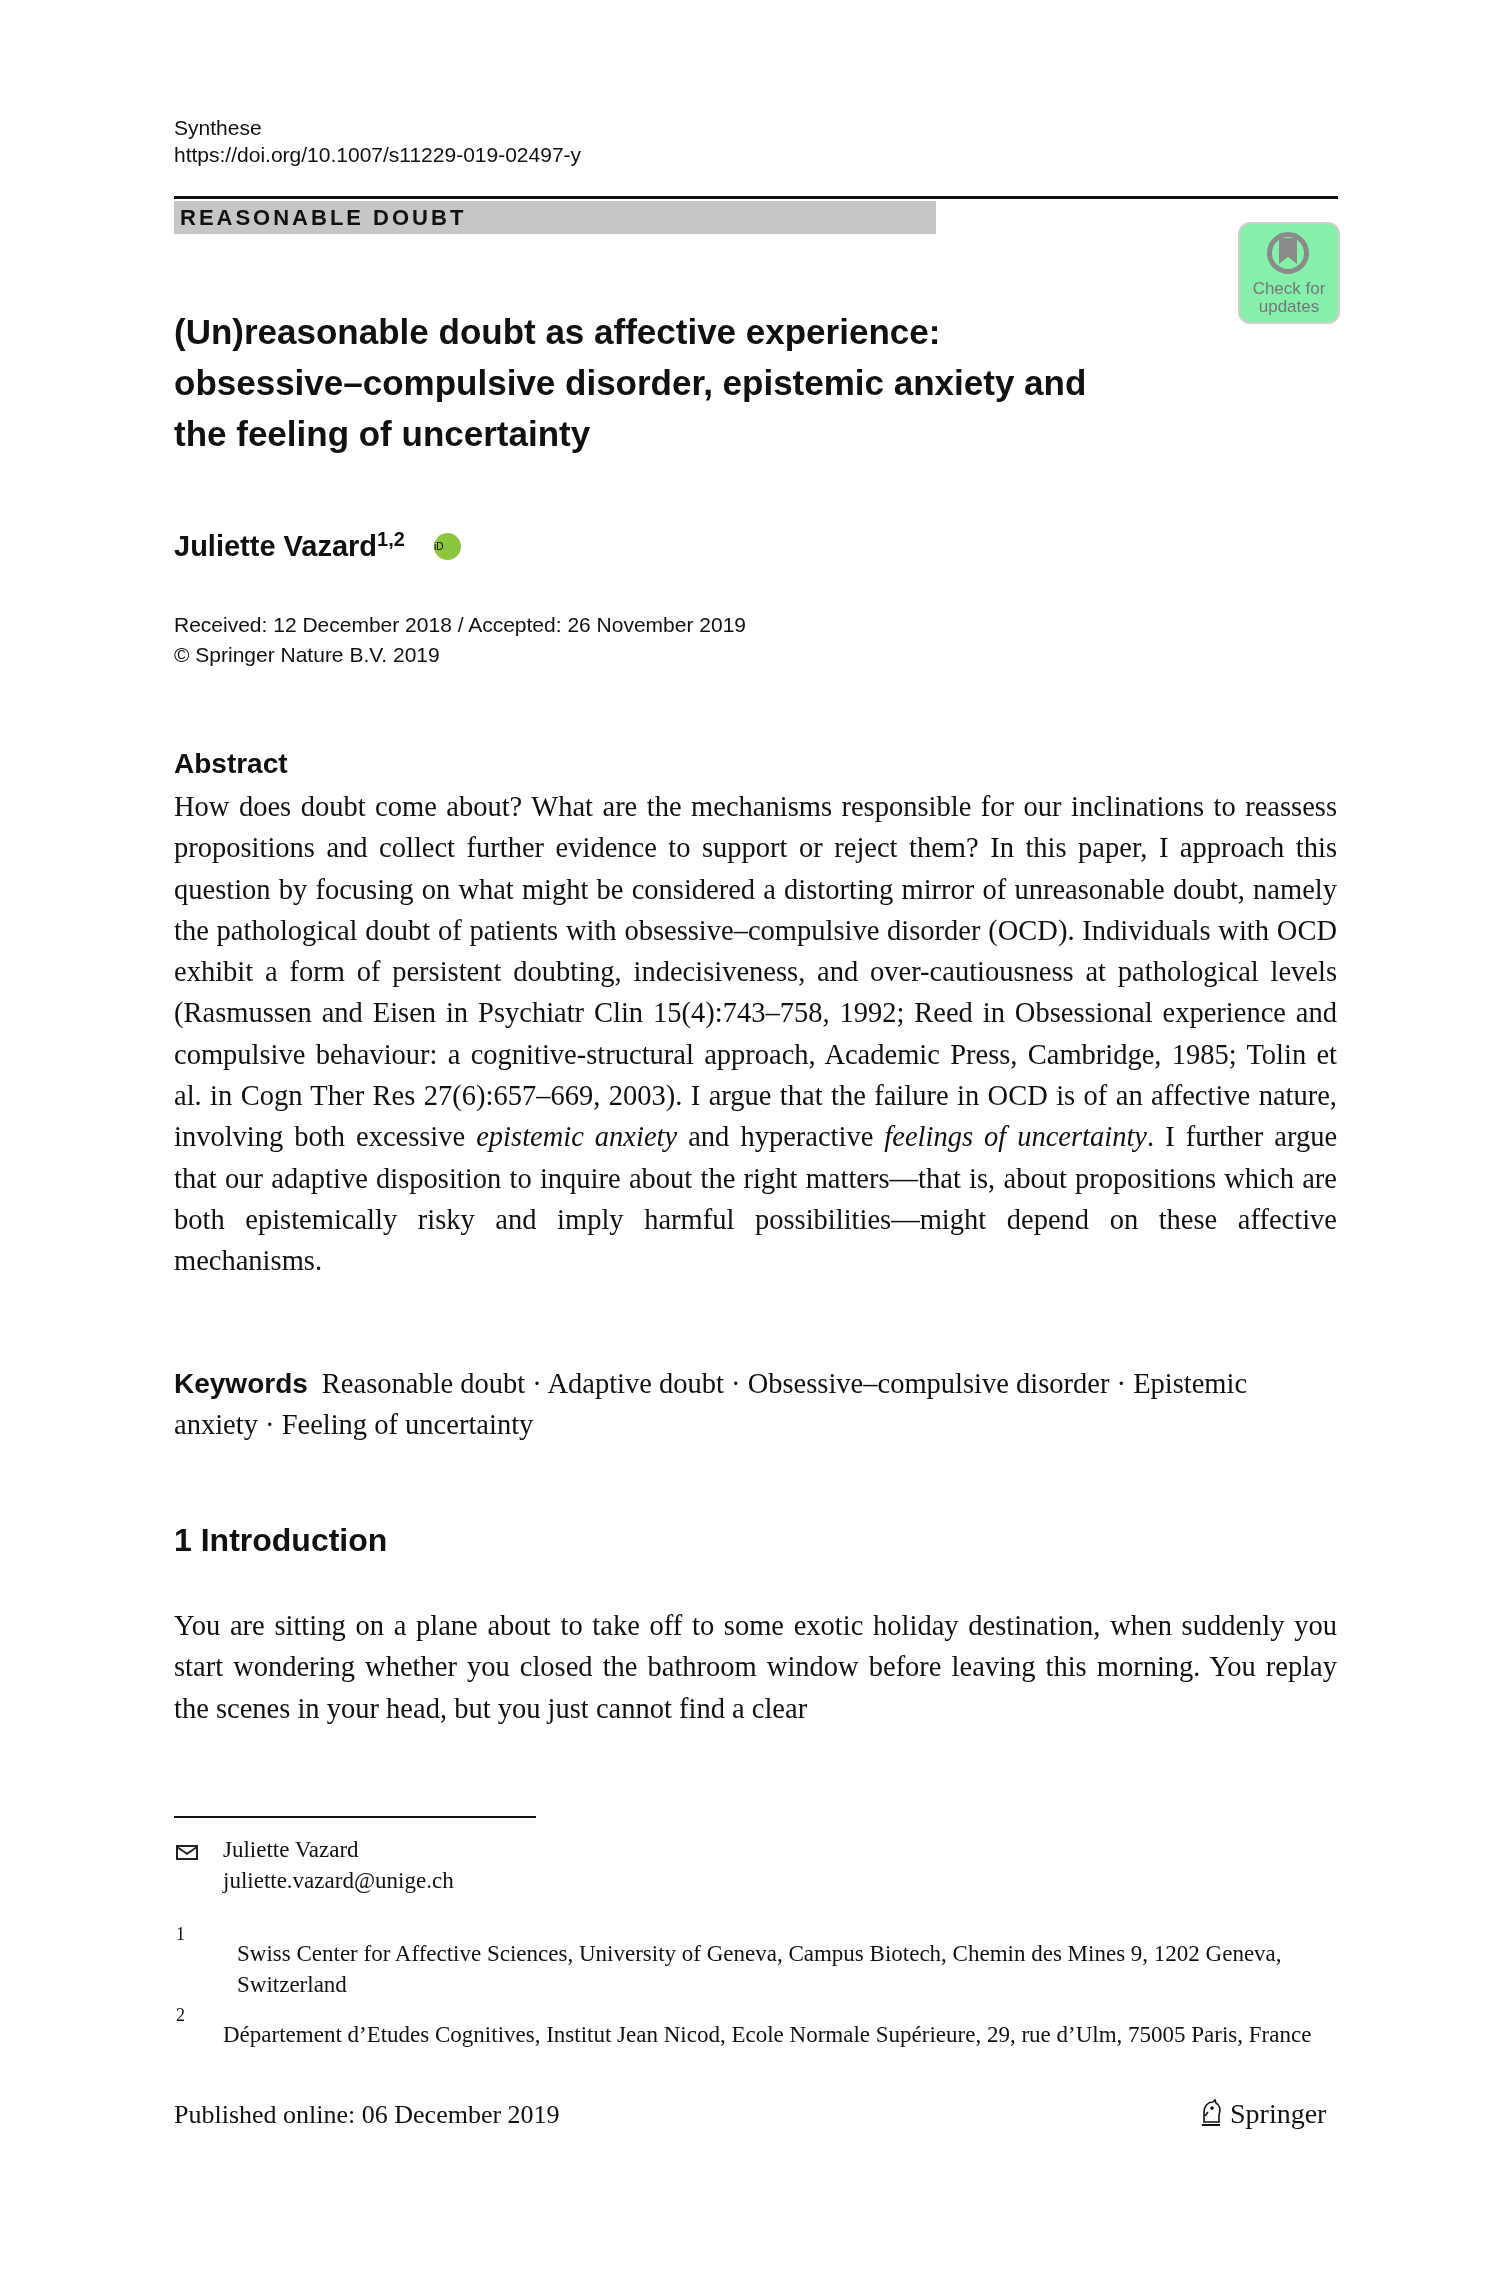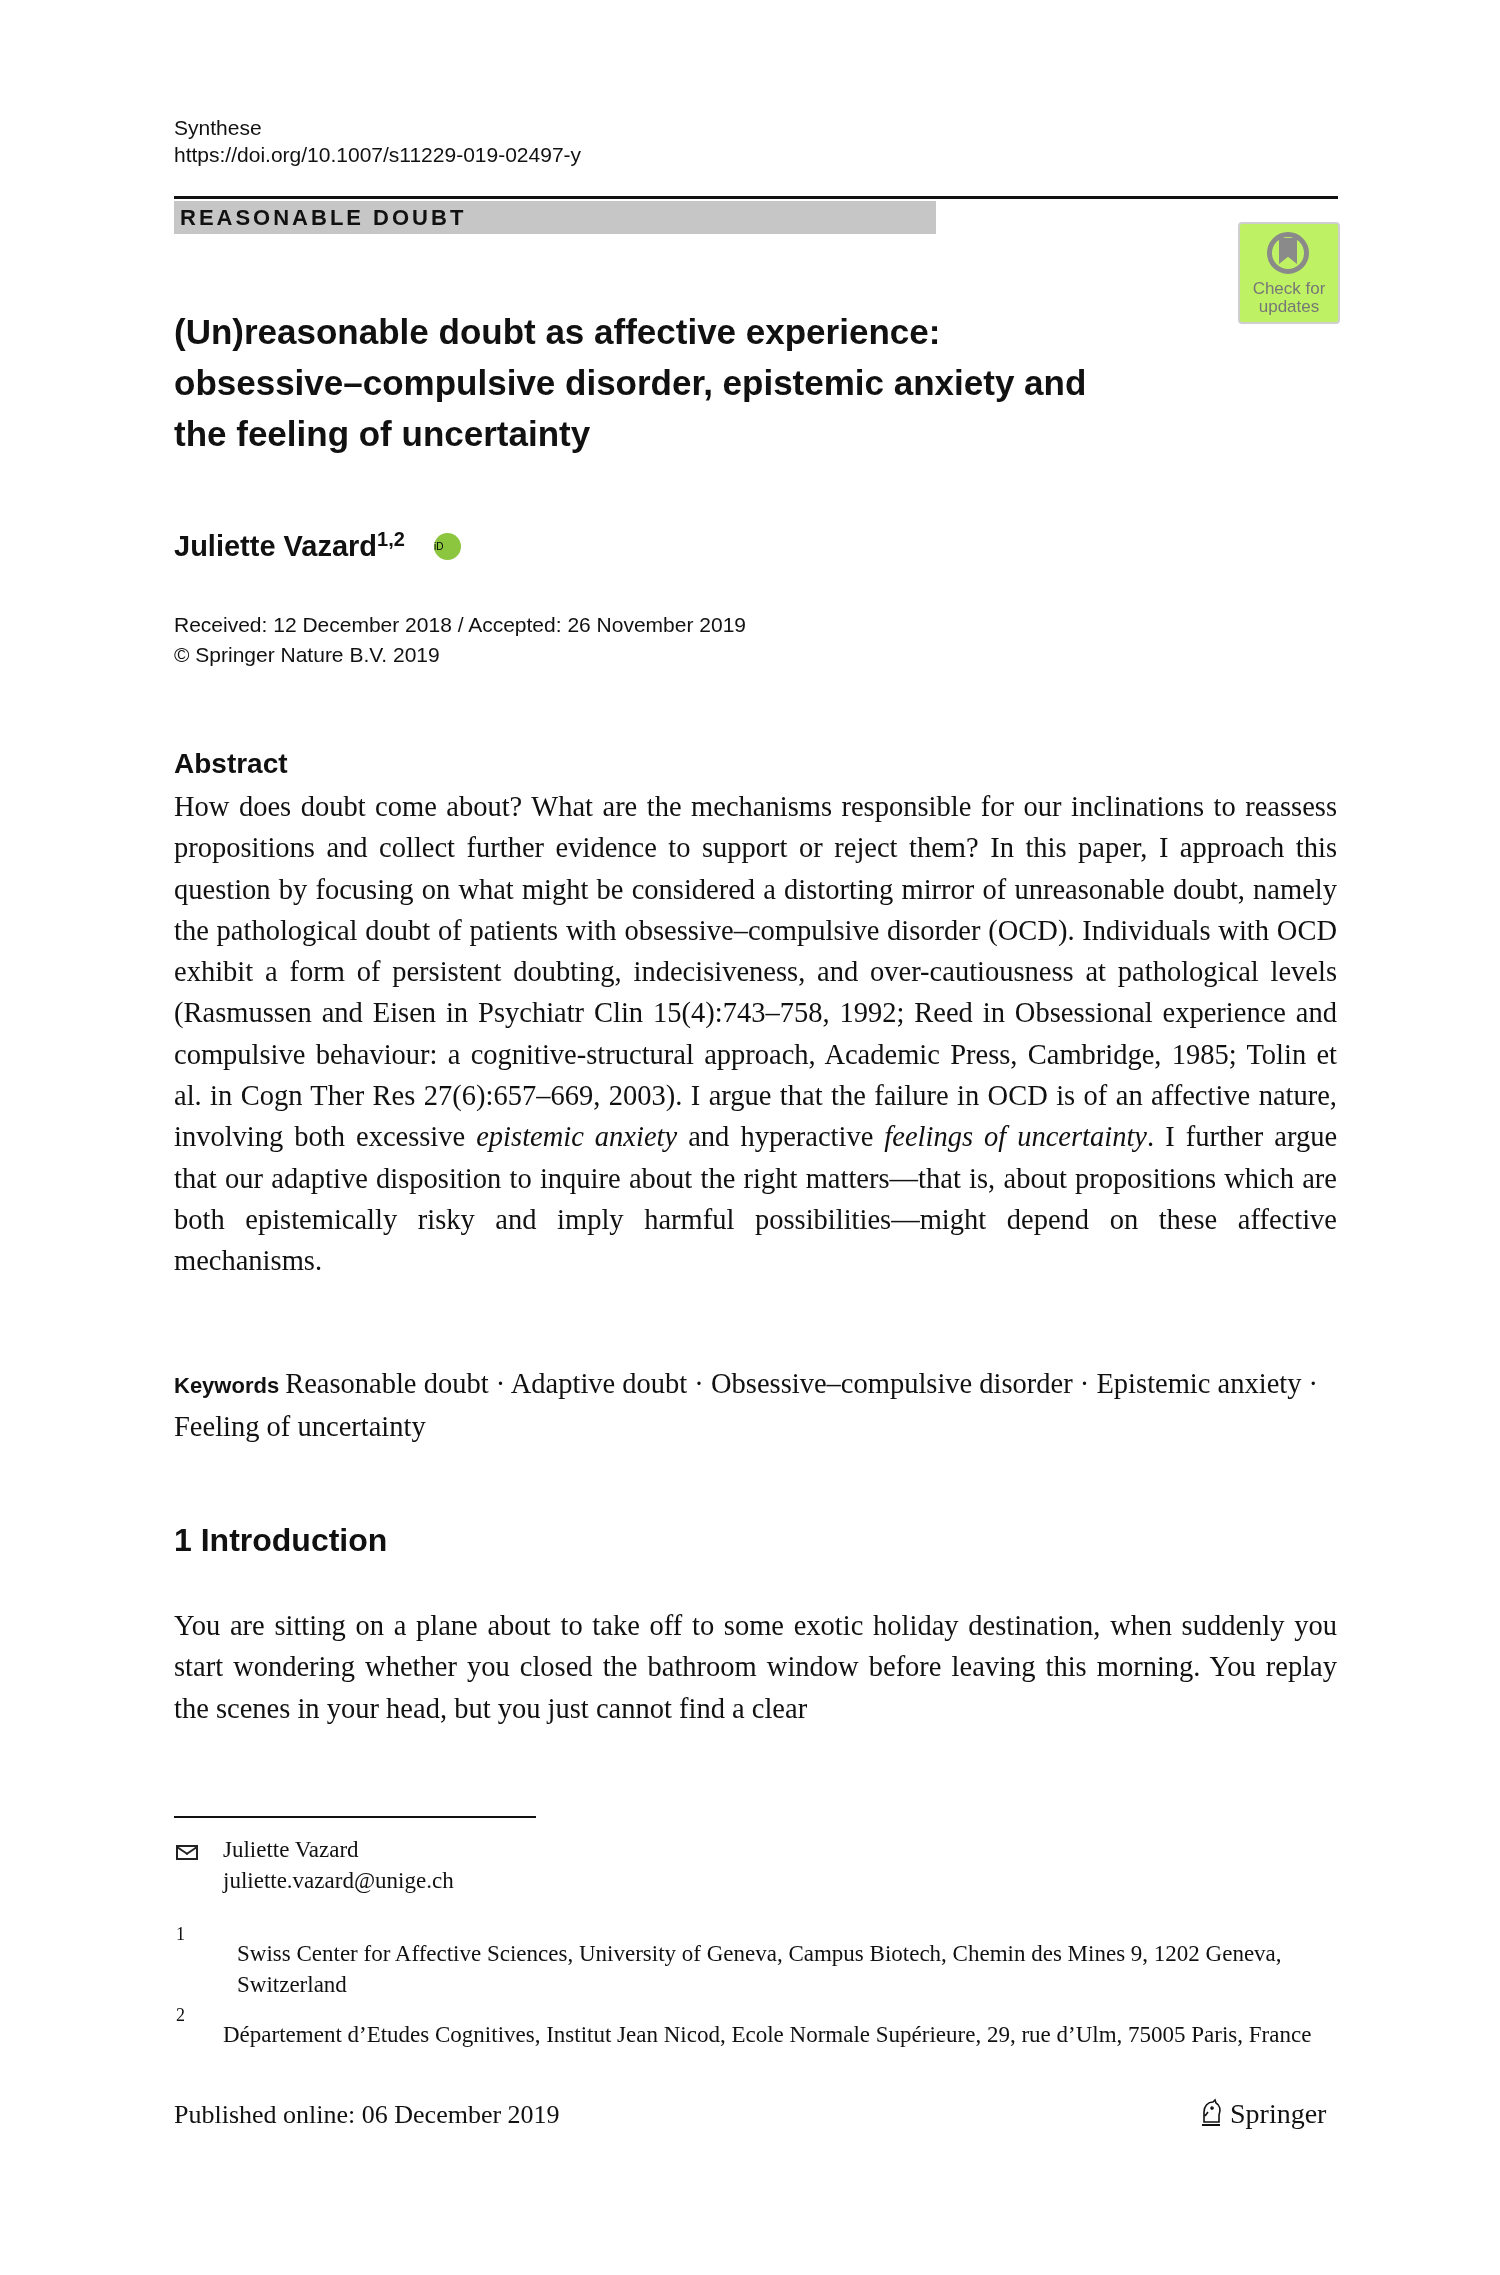--- a/index.html
+++ b/index.html
@@ -7,40 +7,40 @@
   .sans { font-family: "Liberation Sans", "DejaVu Sans", sans-serif; }
   .serif { font-family: "Liberation Serif", "DejaVu Serif", serif; }
   .abs { position: absolute; }
 
   #journal { left: 174px; top: 114px; font-size: 21px; line-height: 27px; }
   #doi { left: 174px; top: 141px; font-size: 21px; line-height: 27px; }
   #rule-top { left: 174px; top: 196px; width: 1164px; height: 3px; background: #111; }
   #section-band { left: 174px; top: 201px; width: 762px; height: 33px; background: #c6c6c6; }
   #section-label { left: 180px; top: 204px; font-size: 22px; font-weight: bold; letter-spacing: 3px; line-height: 28px; }
 
-  #check-badge { left: 1238px; top: 222px; width: 98px; height: 98px; border: 2px solid #cfcfcf; border-radius: 4px; background: #bef264; }
+  #check-badge { left: 1238px; top: 222px; width: 98px; height: 98px; border: 2px solid #cfcfcf; border-radius: 12px; background: #86efac; }
   #check-badge .ring { position: absolute; left: 27px; top: 8px; width: 42px; height: 42px; border-radius: 50%; border: 5px solid #8a8a8a; box-sizing: border-box; }
   #check-badge .flag { position: absolute; left: 39px; top: 14px; width: 18px; height: 26px; background: #8a8a8a; clip-path: polygon(0 0, 100% 0, 100% 100%, 50% 72%, 0 100%); }
   #check-badge .t1 { position: absolute; left: 0; width: 98px; top: 56px; text-align: center; font-size: 17px; color: #777; line-height: 18px; }
   #check-badge .t2 { position: absolute; left: 0; width: 98px; top: 74px; text-align: center; font-size: 17px; color: #777; line-height: 18px; }
 
   #title { left: 174px; top: 306px; width: 960px; font-size: 35px; font-weight: bold; line-height: 51px; }
   #author { left: 174px; top: 521px; font-size: 29px; font-weight: bold; line-height: 36px; }
   #author sup { font-size: 20px; vertical-align: 10px; text-align: right; }
   #orcid { left: 434px; top: 533px; width: 27px; height: 27px; border-radius: 50%; background: #8cc63f; color: #000000; font-size: 10px; line-height: 27px; text-align: left; }
 
   #received { left: 174px; top: 611px; font-size: 21px; line-height: 27px; }
   #copyright { left: 174px; top: 641px; font-size: 21px; line-height: 27px; }
 
   #abstract-heading { left: 174px; top: 747px; font-size: 28px; font-weight: bold; line-height: 34px; }
   #abstract-body { left: 174px; top: 786px; width: 1163px; font-size: 28.5px; line-height: 41.3px; text-align: justify; hyphens: manual; }
   #abstract-body p { margin: 0; }
 
   #keywords { left: 174px; top: 1363px; width: 1163px; font-size: 28.5px; line-height: 41.3px; }
-  #keywords .kw-label { font-family: "Liberation Sans", "DejaVu Sans", sans-serif; font-weight: bold; font-size: 22px; margin-right: 6px; }
+  #keywords .kw-label { font-family: "Liberation Sans", "DejaVu Sans", sans-serif; font-weight: bold; font-size: 28px; margin-right: 14px; }
 
   #intro-heading { left: 174px; top: 1520px; font-size: 32px; font-weight: bold; line-height: 40px; }
   #intro-body { left: 174px; top: 1605px; width: 1163px; font-size: 28.5px; line-height: 41.3px; text-align: justify; }
   #intro-body p { margin: 0; }
 
   #footnote-rule { left: 174px; top: 1816px; width: 362px; height: 2px; background: #111; }
   #envelope-icon { left: 176px; top: 1845px; width: 22px; height: 15px; border: 2px solid #222; box-sizing: border-box; }
   #envelope-icon::before, #envelope-icon::after { content: ""; position: absolute; top: -1px; width: 13px; height: 2px; background: #222; }
   #envelope-icon::before { left: -1px; transform-origin: left center; transform: rotate(34deg); }
   #envelope-icon::after { right: -1px; transform-origin: right center; transform: rotate(-34deg); }

